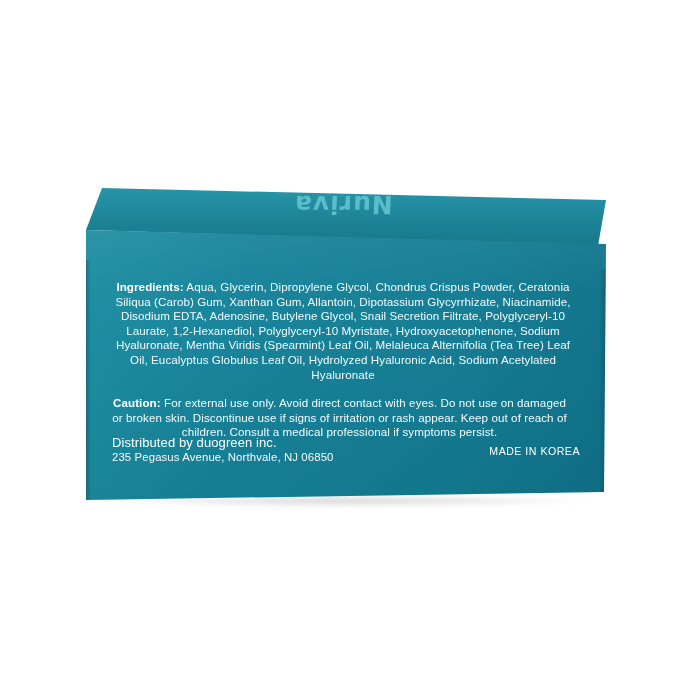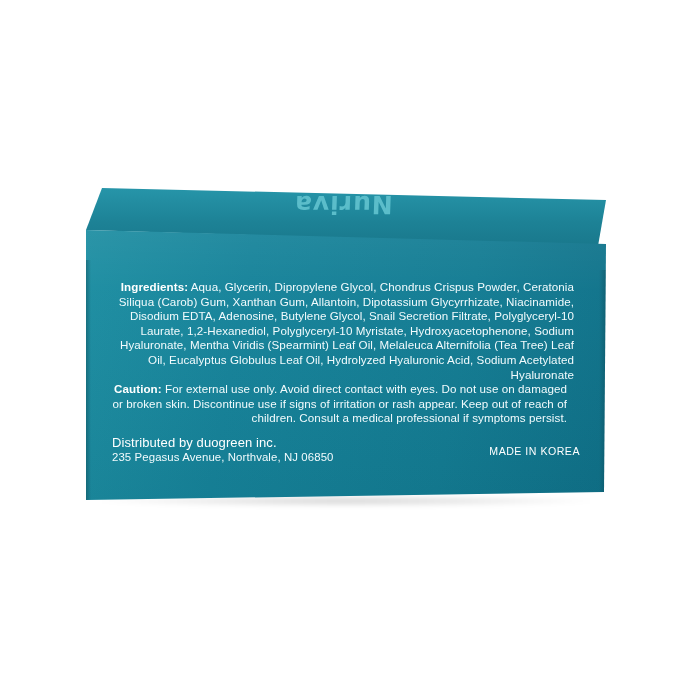--- a/index.html
+++ b/index.html
@@ -113,29 +113,30 @@
     width: 466px;
     color: #ffffff;
     font-family: "Liberation Sans", sans-serif;
   }
 
   .para {
     font-size: 11.6px;
     line-height: 14.6px;
     letter-spacing: 0.08px;
     margin: 0 0 0 0;
-    text-align: right;
+    text-align: center;
     color: #f2fbfd;
   }
 
   .para.ingredients {
     width: 462px;
   }
 
   .para.caution {
+    margin-top: 14px;
     width: 455px;
   }
 
   .lead {
     font-weight: 700;
     color: #ffffff;
   }
 
   .footer {
     position: absolute;

